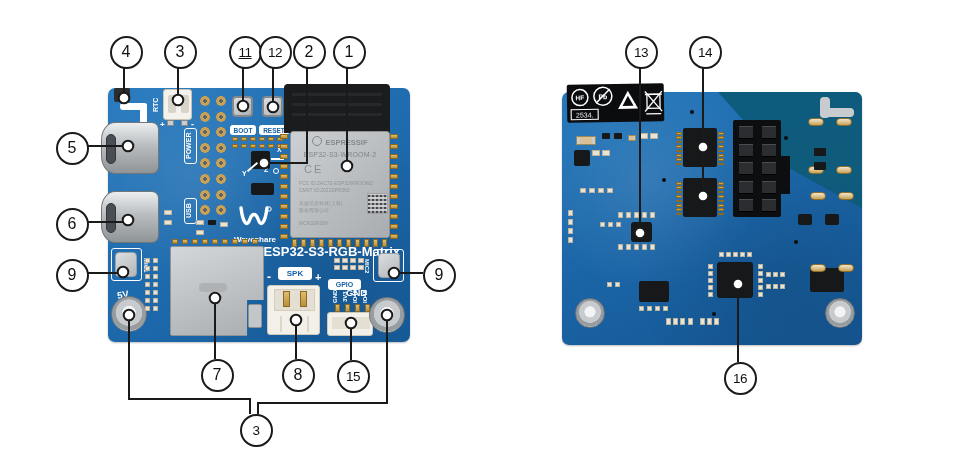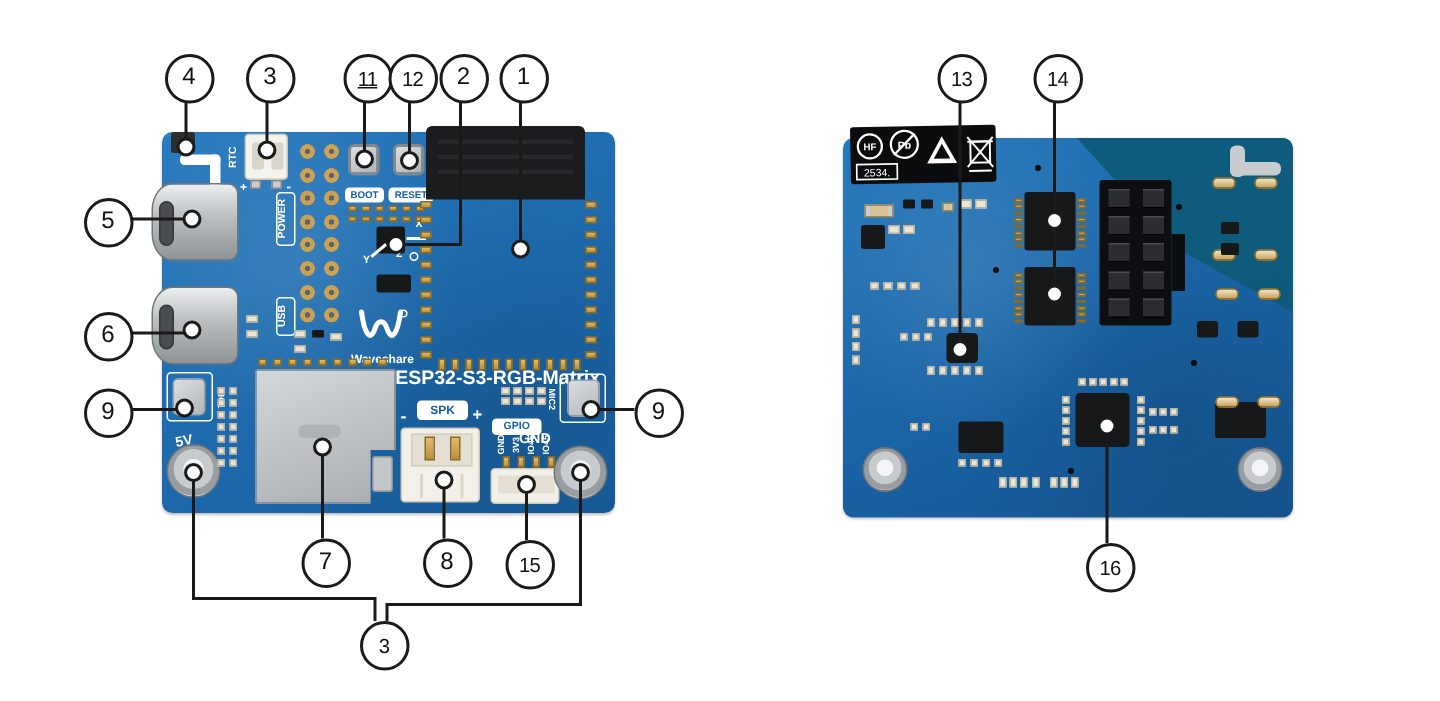--- a/index.html
+++ b/index.html
@@ -82,20 +82,34 @@
     <div class="abs silk" style="left:134px;top:82px;font-size:7px;font-weight:bold;">Y</div>
     <div class="abs silk" style="left:156px;top:78px;font-size:7px;font-weight:bold;">Z</div>
     <div class="abs" style="left:138px;top:78px;width:13px;height:2px;background:#fff;transform:rotate(140deg);"></div>
     <div class="abs" style="left:165px;top:80px;width:6px;height:6px;border:1.2px solid #fff;border-radius:50%;"></div>
     <div class="abs chip" style="left:143px;top:95px;width:23px;height:12px;"></div>
 
     <div class="abs" style="left:176px;top:-4px;width:106px;height:49px;background:#1b1c1e;border-radius:4px 4px 0 0;">
       <div class="abs" style="left:8px;top:9px;width:90px;height:3px;background:#26282b;"></div>
       <div class="abs" style="left:8px;top:19px;width:90px;height:3px;background:#26282b;"></div>
       <div class="abs" style="left:8px;top:29px;width:90px;height:3px;background:#26282b;"></div>
+    </div>
+    <div class="abs" style="left:182px;top:43px;width:100px;height:107px;border-radius:3px;border:1px solid #8e9295;
+                background:linear-gradient(135deg,#cdd0d2,#b7bbbe 60%,#a9adb1);">
+      <div class="modtext" style="top:4px;font-size:7.5px;font-weight:bold;color:#84898d;">
+        <span class="esplogo"></span><span>ESPRESSIF</span>
+      </div>
+      <div class="modtext" style="top:19px;font-size:7px;color:#7f8488;letter-spacing:.2px;">ESP32-S3-WROOM-2</div>
+      <div class="abs" style="left:13px;top:31px;font-size:11px;color:#8a8f93;letter-spacing:2px;">CE</div>
+      <div class="abs tinyln" style="left:8px;top:48px;">FCC ID:2AC7Z-ESP32WROOM2</div>
+      <div class="abs tinyln" style="left:8px;top:55px;">CMIIT ID:2022DP8363</div>
+      <div class="abs tinyln" style="left:8px;top:68px;">乐鑫信息科技(上海)</div>
+      <div class="abs tinyln" style="left:8px;top:75px;">股份有限公司</div>
+      <div class="abs qr" style="left:76px;top:61px;width:21px;height:21px;"></div>
+      <div class="abs tinyln" style="left:8px;top:88px;">MCN32R16V</div>
     </div>
 
     <svg class="abs" style="left:130px;top:117px;" width="34" height="28" viewBox="0 0 34 28">
       <path d="M3 3 C5 18 9 23 12 14 C14 8 18 8 20 14 C23 23 27 18 29 3" fill="none" stroke="#fff" stroke-width="3.4" stroke-linecap="round"></path>
       <circle cx="31" cy="4" r="2.2" fill="none" stroke="#fff" stroke-width="1"></circle>
     </svg>
     <div class="abs silk" style="left:112px;top:147px;width:70px;text-align:center;font-size:8px;font-weight:bold;">Waveshare</div>
 
     <div class="abs silk" style="left:146px;top:156px;width:146px;text-align:right;font-size:13px;font-weight:bold;">ESP32-S3-RGB-Matrix</div>
 

